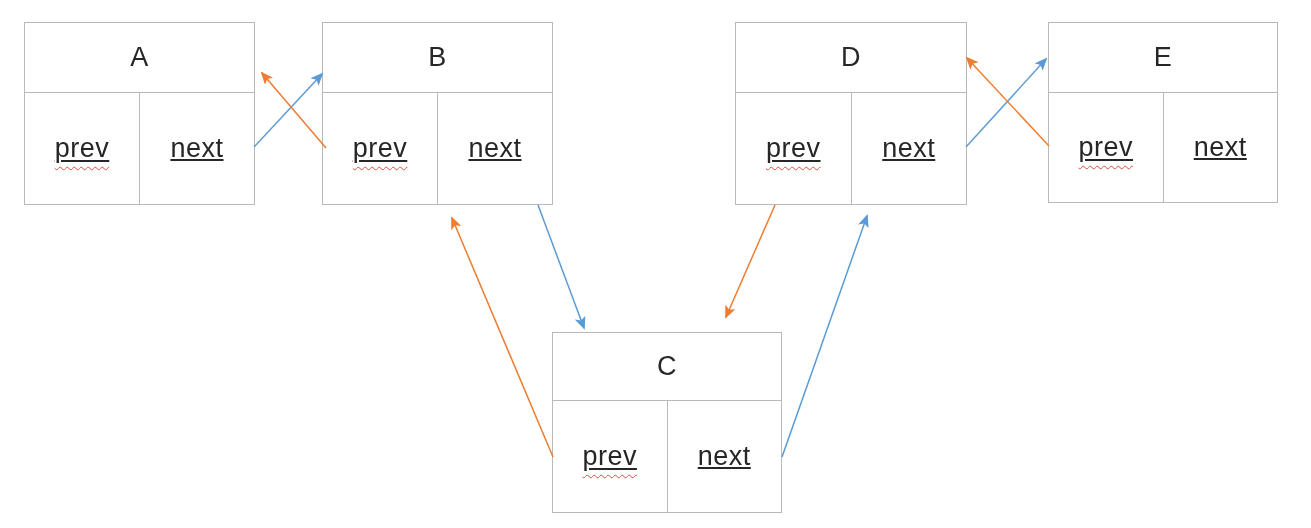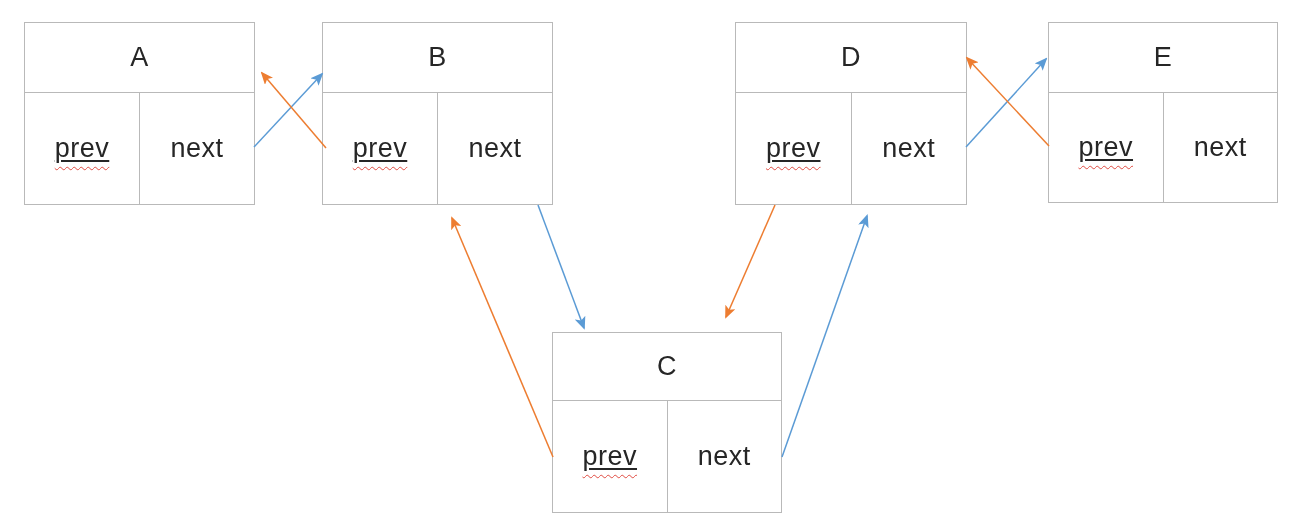--- a/index.html
+++ b/index.html
@@ -31,21 +31,21 @@
     height:70px;flex:0 0 auto;
     display:flex;align-items:center;justify-content:center;
     border-bottom:1px solid var(--border);
     box-sizing:border-box;
   }
   .node-cells{flex:1;display:flex;}
   .cell{
     flex:1;display:flex;align-items:center;justify-content:center;
     box-sizing:border-box;
   }
-  .cell + .cell{border-left:1px solid var(--border);}
+  .cell + .cell{border-left:1px solid var(--border);text-decoration:underline;}
 
   .node-a{left:24px;top:22px;width:231px;height:183px;}
   .node-b{left:322px;top:22px;width:231px;height:183px;}
   .node-c{left:552px;top:332px;width:230px;height:181px;}
   .node-d{left:735px;top:22px;width:232px;height:183px;}
   .node-e{left:1048px;top:22px;width:230px;height:181px;}
   .node-c .node-title{height:68px;}
 
   
   .misspelled{

